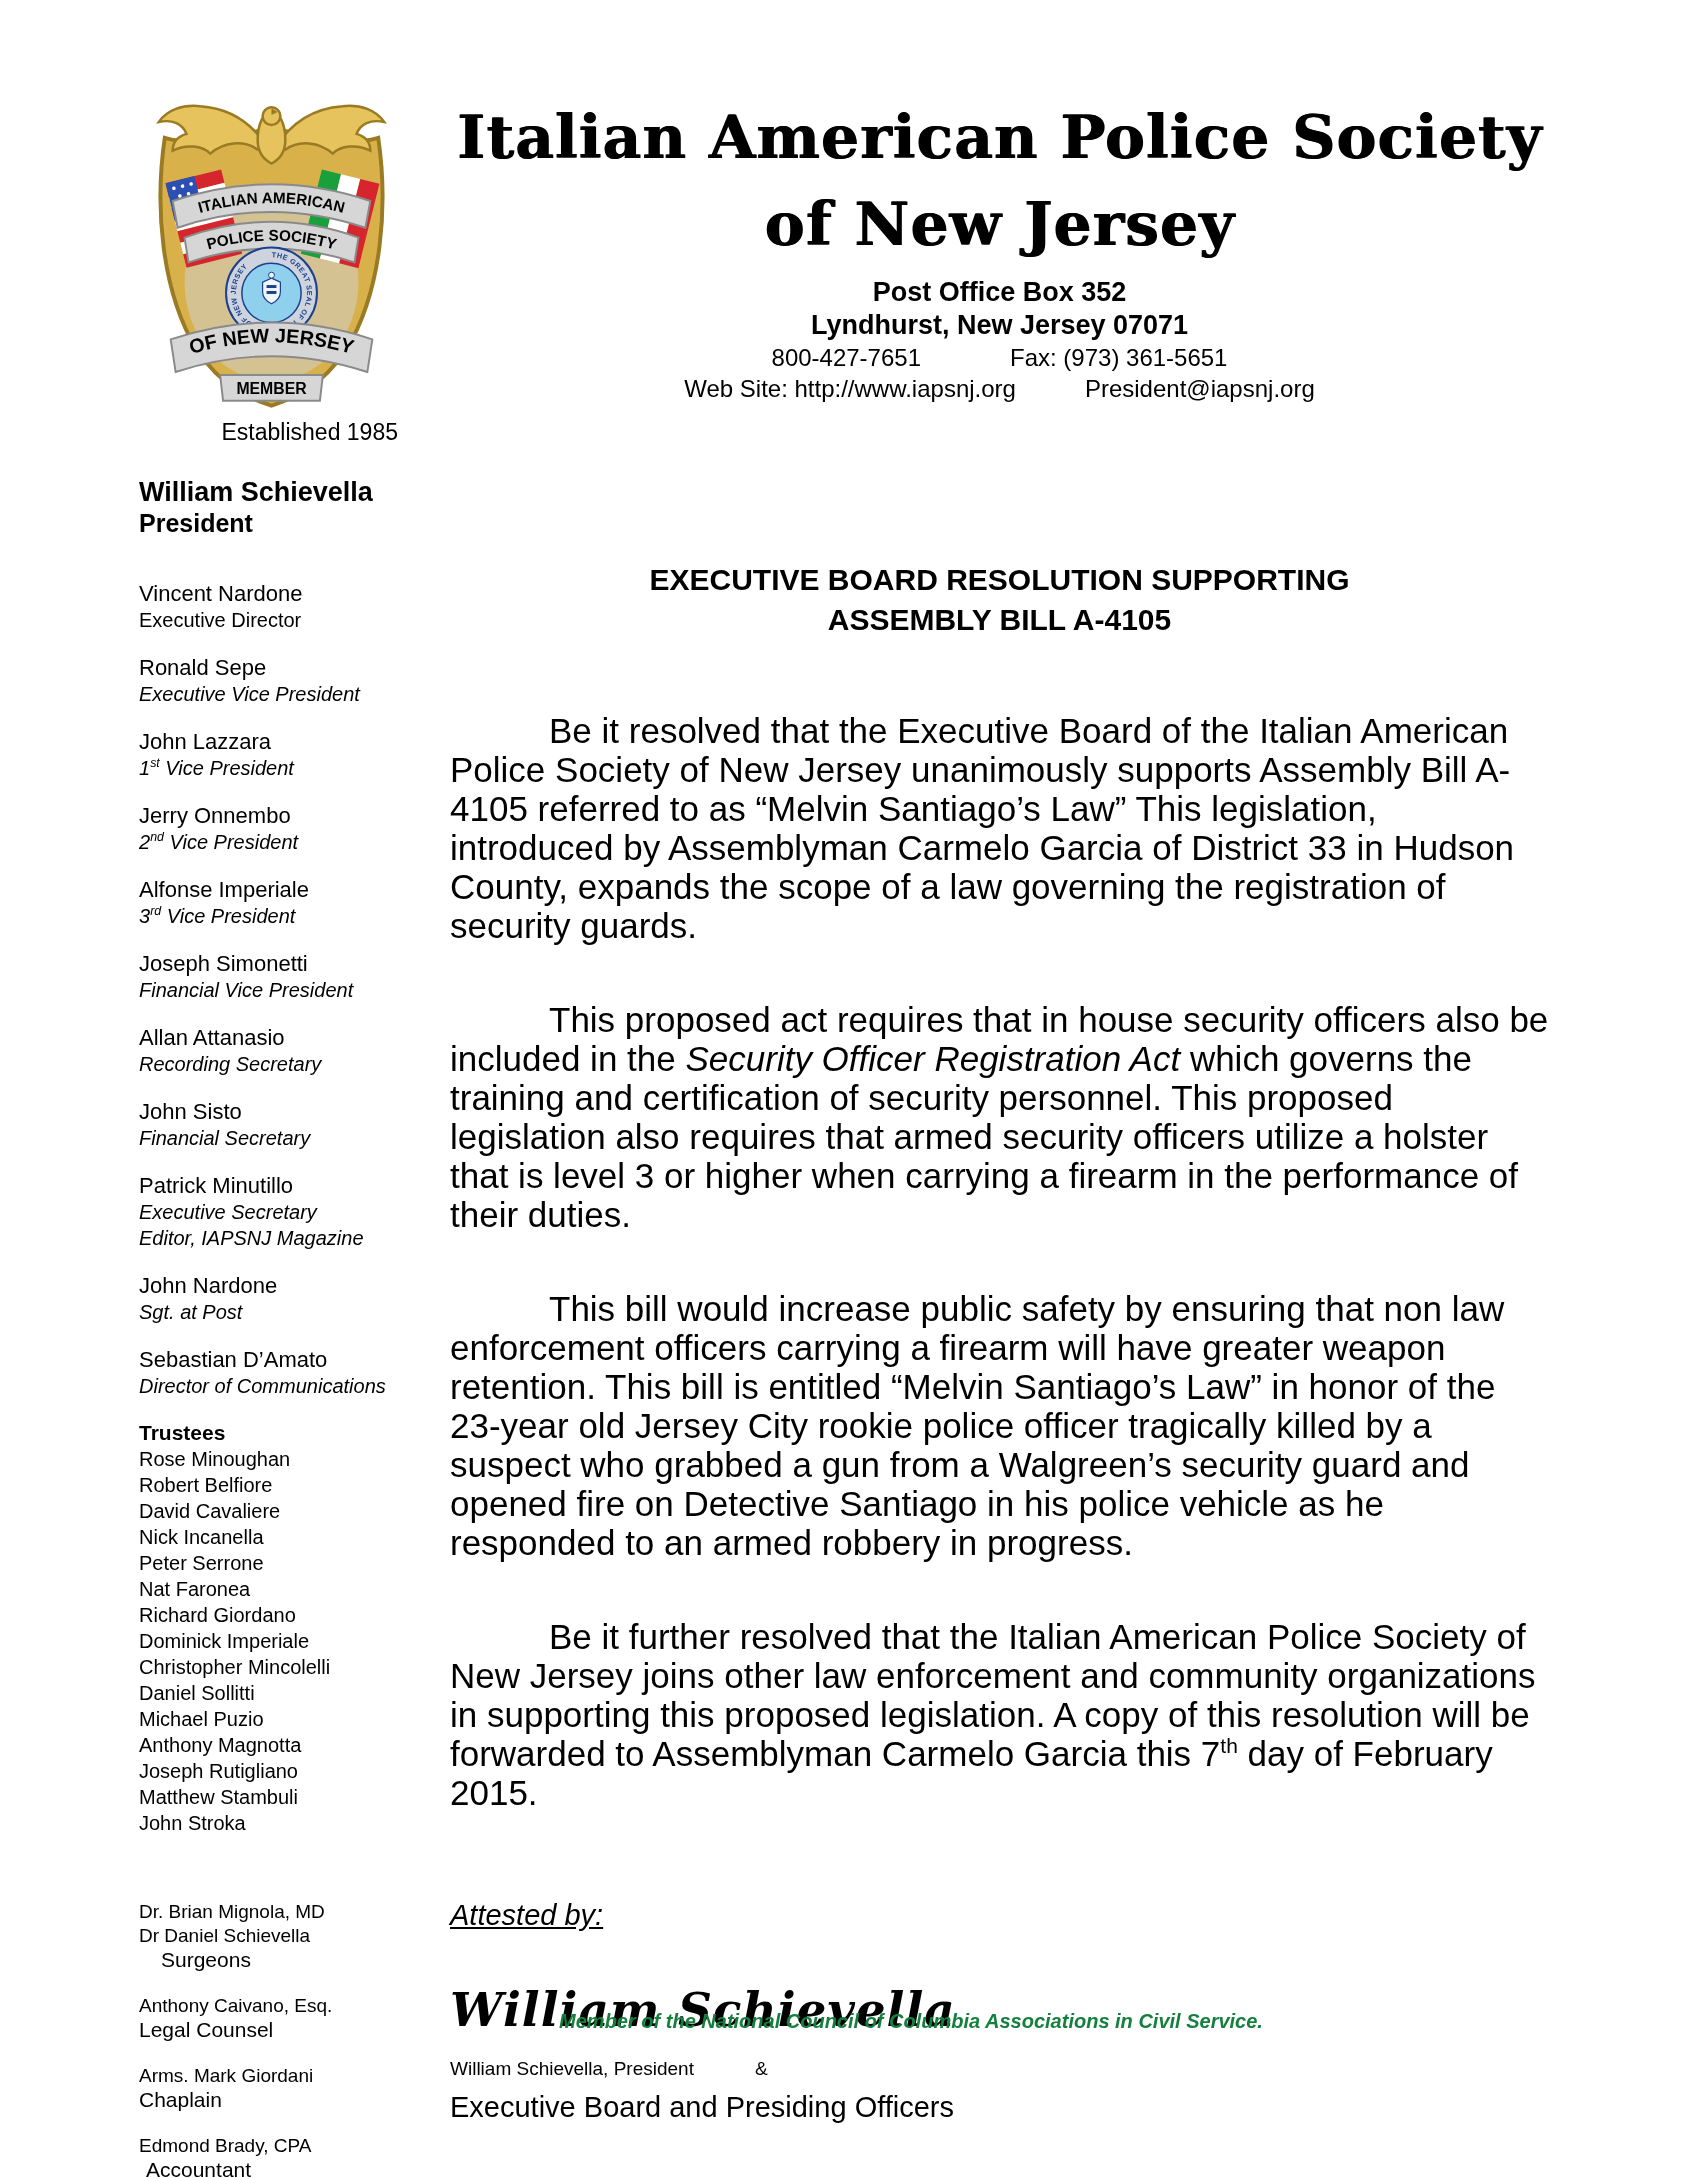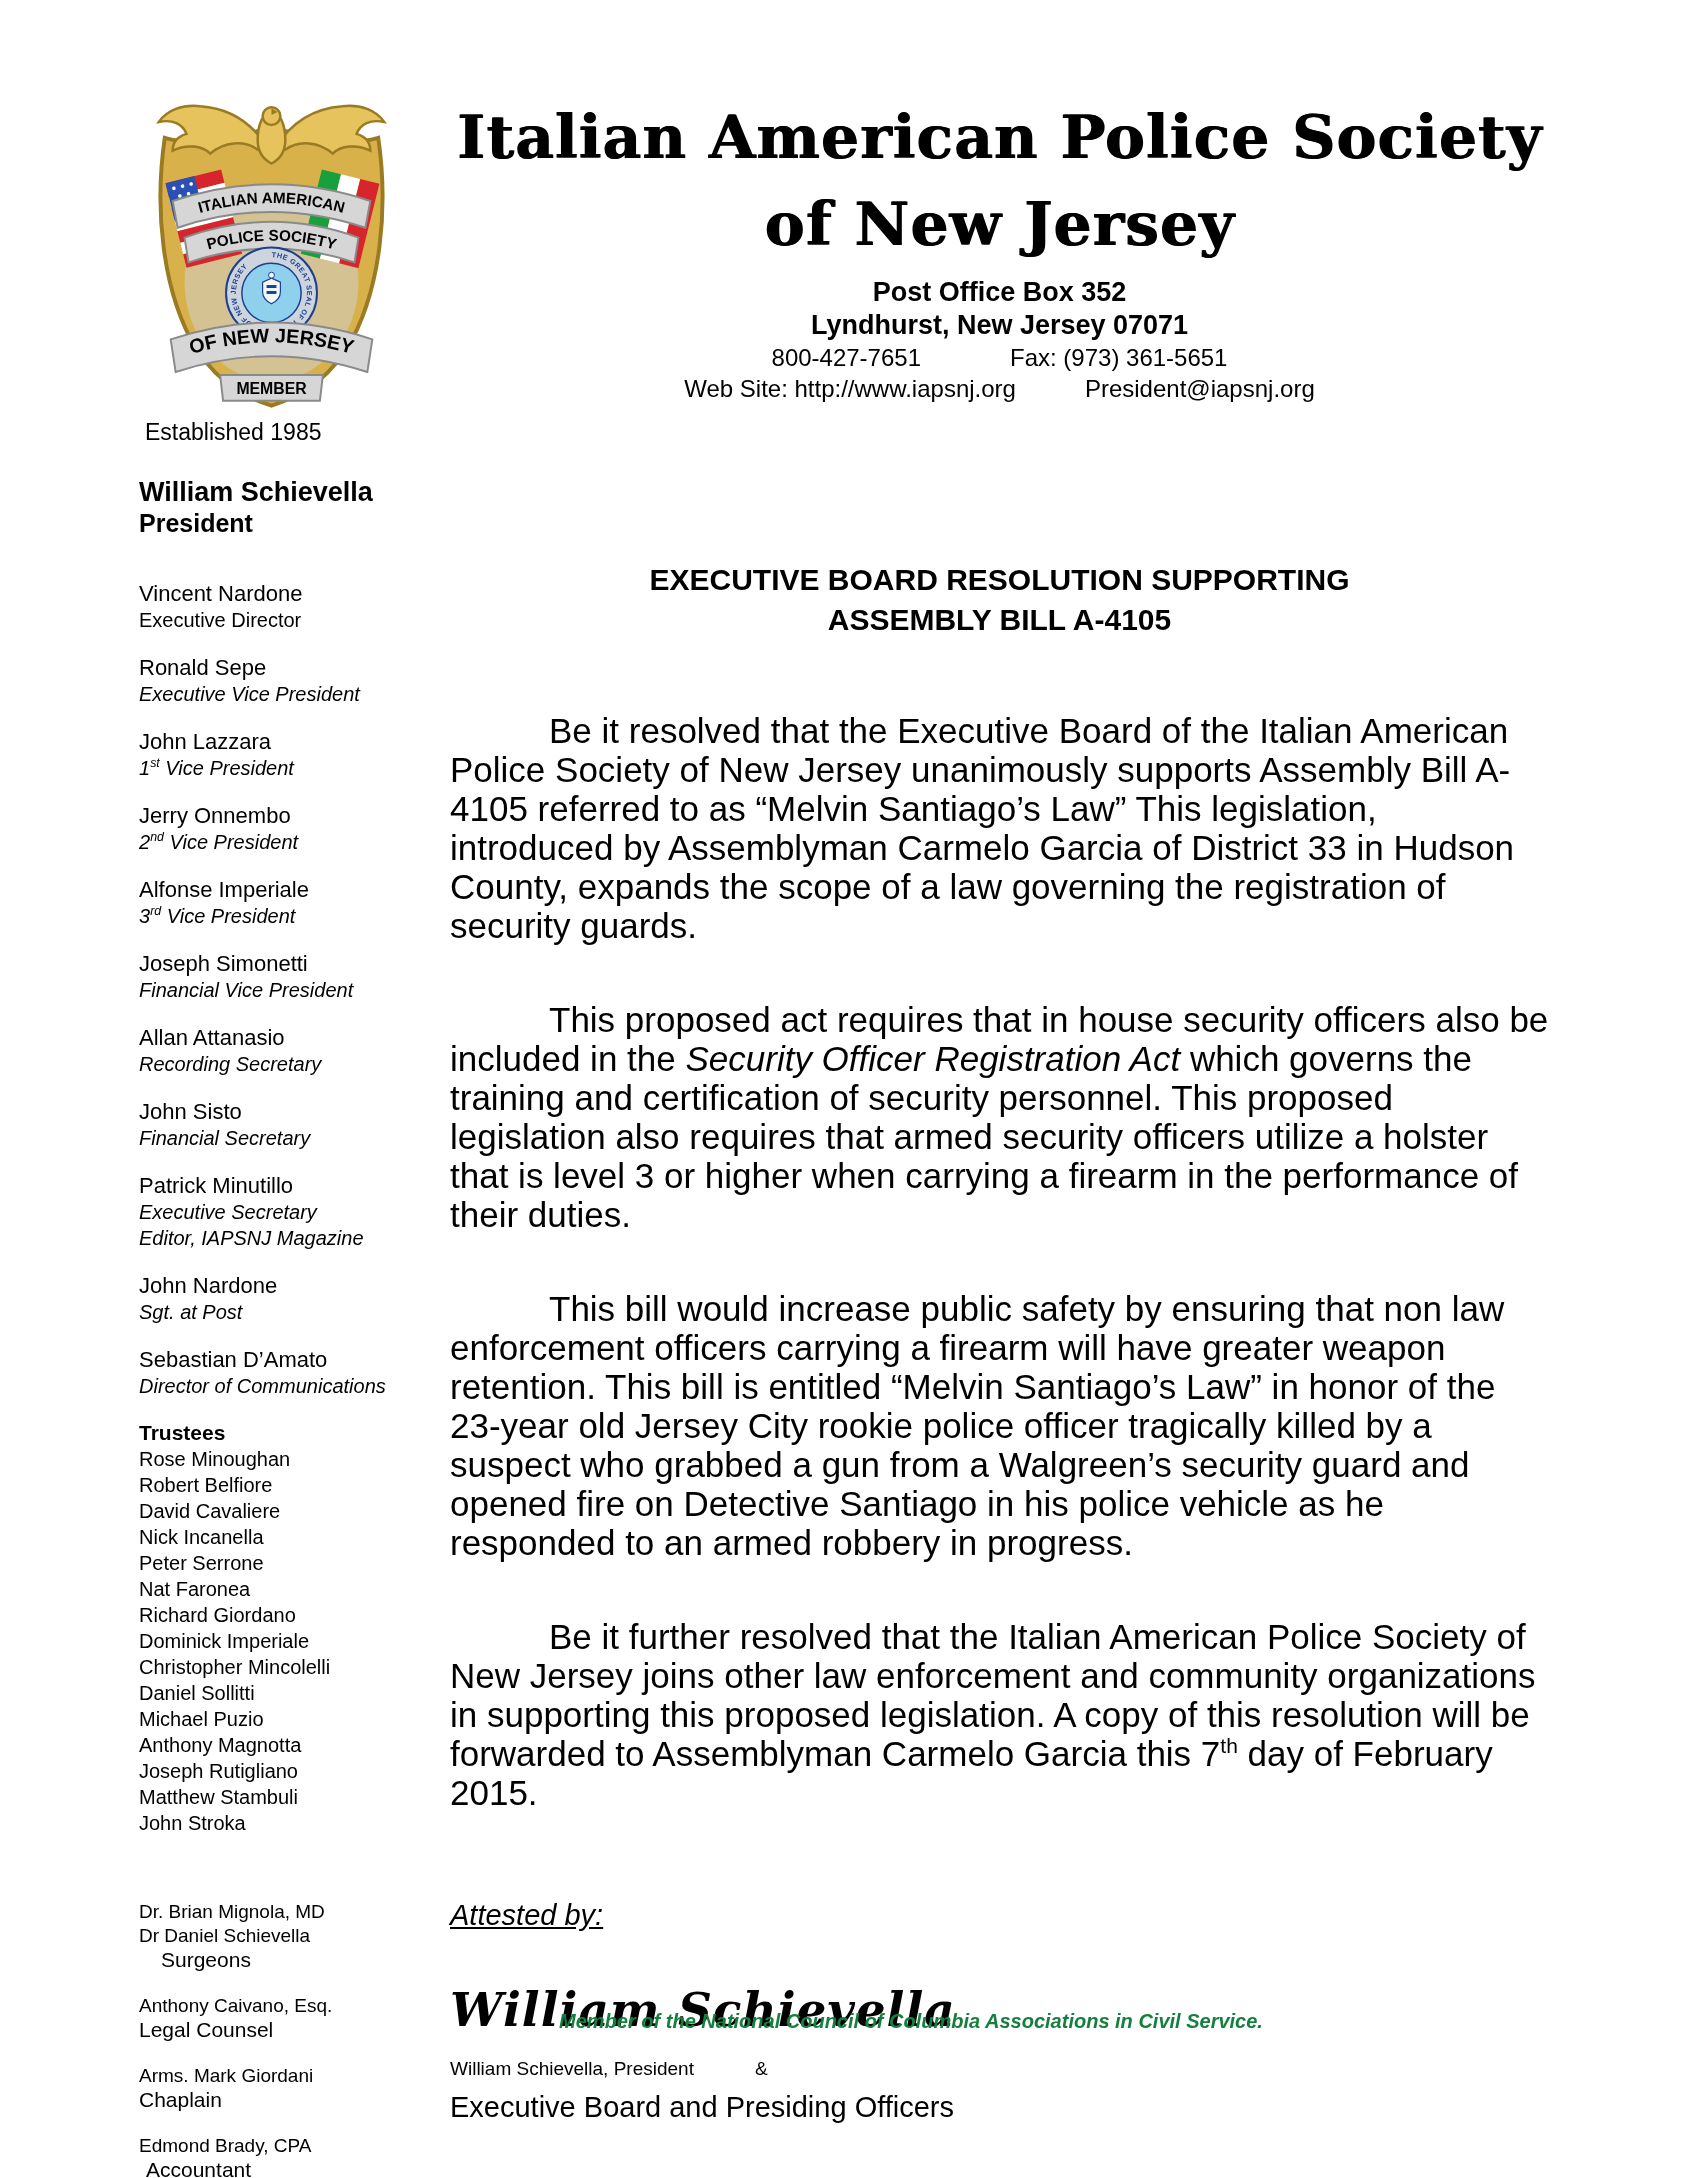--- a/index.html
+++ b/index.html
@@ -9,21 +9,21 @@
     font-family:"Liberation Sans", sans-serif;
     color:#000;
     position:relative;
     overflow:hidden;
   }
   .page { position:absolute; inset:0; }
 
   
   .sidebar { position:absolute; left:139px; top:84px; width:317px; }
   .badge-wrap { width:253px; margin:0 auto 0 6px; }
-  .established { text-align:left; width:253px; margin:4px 0 0 6px; font-size:23px; }
+  .established { text-align:right; width:253px; margin:4px 0 0 6px; font-size:23px; }
 
   .president-block { margin-top:30px; }
   .president-name { font-size:27px; font-weight:bold; line-height:32px; }
   .president-title { font-size:25px; font-weight:bold; line-height:30px; }
 
   .officers { margin-top:42px; }
   .officer-entry { margin-bottom:21px; }
   .officer-name { font-size:22px; line-height:27px; }
   .officer-title { font-size:20px; line-height:26px; }
   .officer-title.italic { font-style:italic; }

